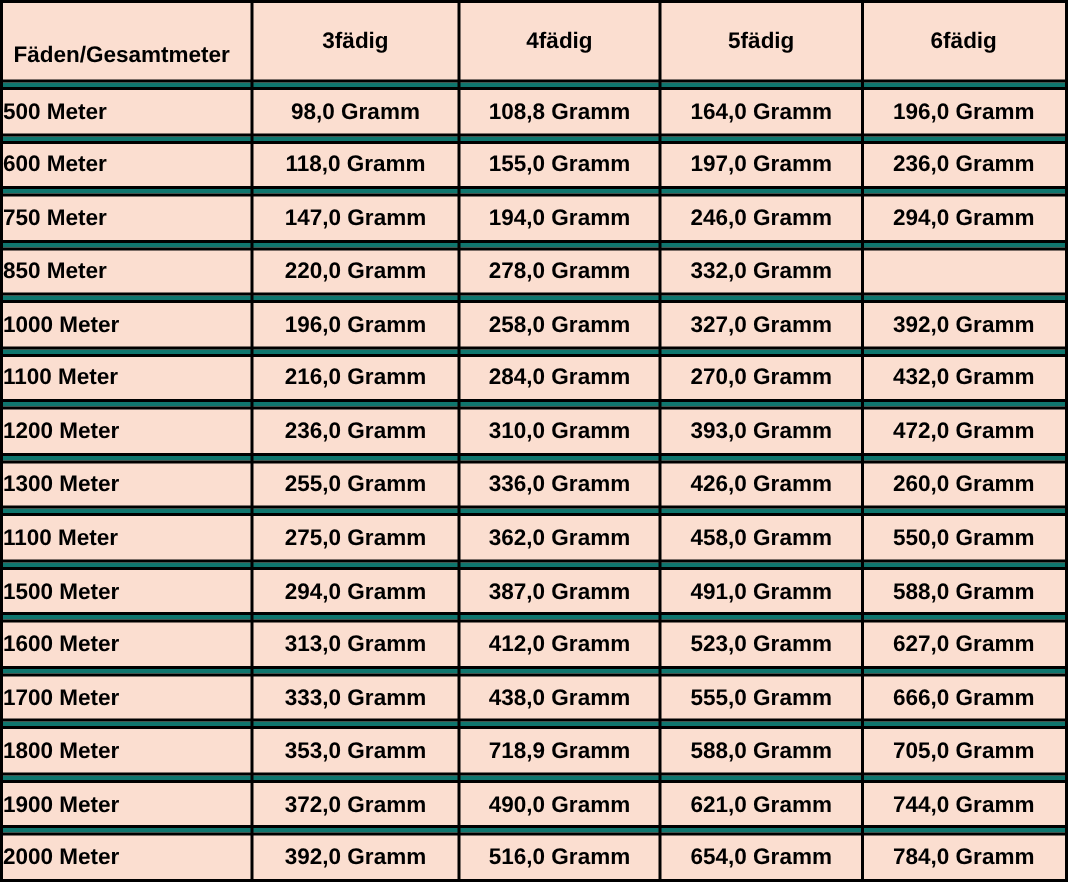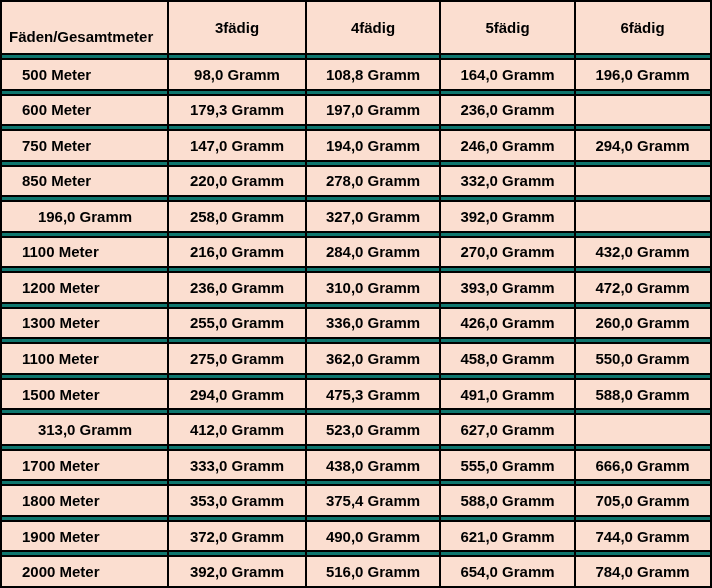--- a/index.html
+++ b/index.html
@@ -38,21 +38,21 @@
     white-space: nowrap;
   }
   .cell.corner {
     justify-content: flex-start;
     align-items: flex-end;
     padding: 0 0 8px 7px;
     font-size: 15px;
   }
   .cell.rowhead {
     justify-content: flex-start;
-    padding-left: 20px;
+    padding-left: 0;
   }
   .vline {
     position: absolute;
     top: 0;
     bottom: 0;
     width: 2px;
     background: #000;
     z-index: 5;
   }
   .vline.v1 { left: 165px; }
@@ -75,38 +75,40 @@
 
   <div class="row">
       <div class="cell rowhead">500 Meter</div>
       <div class="cell">98,0 Gramm</div>
       <div class="cell">108,8 Gramm</div>
       <div class="cell">164,0 Gramm</div>
       <div class="cell">196,0 Gramm</div>
     </div>
     <div class="row">
       <div class="cell rowhead">600 Meter</div>
-      <div class="cell">179,3 Gramm</div>
+      <div class="cell">118,0 Gramm</div>
+      <div class="cell">155,0 Gramm</div>
       <div class="cell">197,0 Gramm</div>
       <div class="cell">236,0 Gramm</div>
     </div>
     <div class="row">
       <div class="cell rowhead">750 Meter</div>
       <div class="cell">147,0 Gramm</div>
       <div class="cell">194,0 Gramm</div>
       <div class="cell">246,0 Gramm</div>
       <div class="cell">294,0 Gramm</div>
     </div>
     <div class="row">
       <div class="cell rowhead">850 Meter</div>
       <div class="cell">220,0 Gramm</div>
       <div class="cell">278,0 Gramm</div>
       <div class="cell">332,0 Gramm</div>
     </div>
     <div class="row">
+      <div class="cell rowhead">1000 Meter</div>
       <div class="cell">196,0 Gramm</div>
       <div class="cell">258,0 Gramm</div>
       <div class="cell">327,0 Gramm</div>
       <div class="cell">392,0 Gramm</div>
     </div>
     <div class="row">
       <div class="cell rowhead">1100 Meter</div>
       <div class="cell">216,0 Gramm</div>
       <div class="cell">284,0 Gramm</div>
       <div class="cell">270,0 Gramm</div>
@@ -129,41 +131,42 @@
     <div class="row">
       <div class="cell rowhead">1100 Meter</div>
       <div class="cell">275,0 Gramm</div>
       <div class="cell">362,0 Gramm</div>
       <div class="cell">458,0 Gramm</div>
       <div class="cell">550,0 Gramm</div>
     </div>
     <div class="row">
       <div class="cell rowhead">1500 Meter</div>
       <div class="cell">294,0 Gramm</div>
-      <div class="cell">475,3 Gramm</div>
+      <div class="cell">387,0 Gramm</div>
       <div class="cell">491,0 Gramm</div>
       <div class="cell">588,0 Gramm</div>
     </div>
     <div class="row">
+      <div class="cell rowhead">1600 Meter</div>
       <div class="cell">313,0 Gramm</div>
       <div class="cell">412,0 Gramm</div>
       <div class="cell">523,0 Gramm</div>
       <div class="cell">627,0 Gramm</div>
     </div>
     <div class="row">
       <div class="cell rowhead">1700 Meter</div>
       <div class="cell">333,0 Gramm</div>
       <div class="cell">438,0 Gramm</div>
       <div class="cell">555,0 Gramm</div>
       <div class="cell">666,0 Gramm</div>
     </div>
     <div class="row">
       <div class="cell rowhead">1800 Meter</div>
       <div class="cell">353,0 Gramm</div>
-      <div class="cell">375,4 Gramm</div>
+      <div class="cell">718,9 Gramm</div>
       <div class="cell">588,0 Gramm</div>
       <div class="cell">705,0 Gramm</div>
     </div>
     <div class="row">
       <div class="cell rowhead">1900 Meter</div>
       <div class="cell">372,0 Gramm</div>
       <div class="cell">490,0 Gramm</div>
       <div class="cell">621,0 Gramm</div>
       <div class="cell">744,0 Gramm</div>
     </div>

